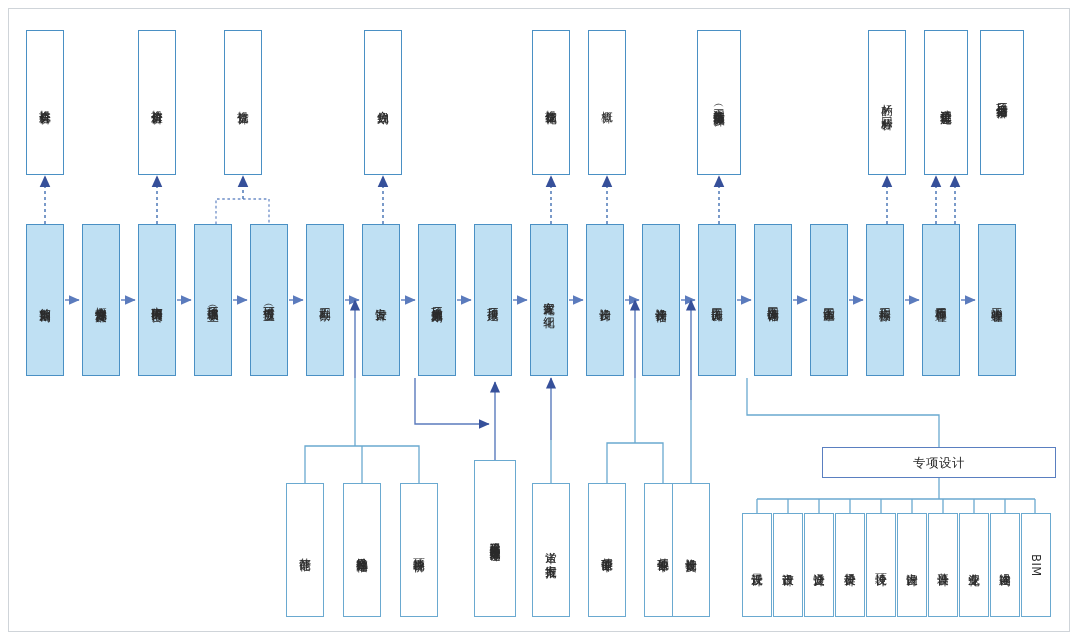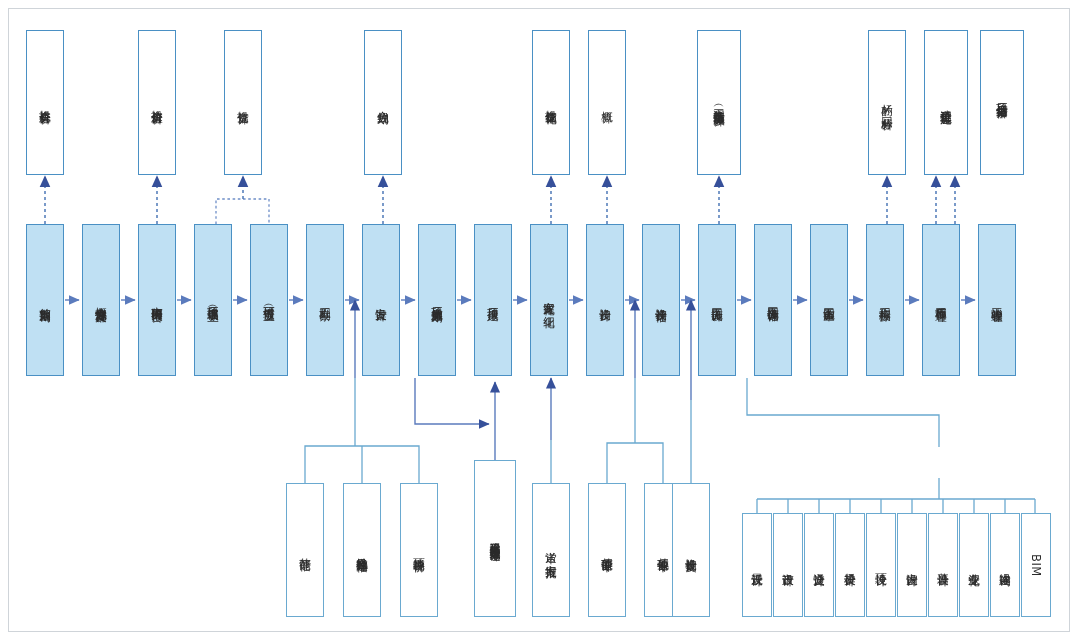--- a/index.html
+++ b/index.html
@@ -275,20 +275,23 @@
   <div class="node n-bot" style="left:588px;top:483px;width:38px;height:134px;">
     <span class="vert" style="white-space:pre-wrap;max-height:128px;">节能专项评审</span>
   </div>
   <div class="node n-bot" style="left:644px;top:483px;width:38px;height:134px;">
     <span class="vert" style="white-space:pre-wrap;max-height:128px;">其他专项评审</span>
   </div>
   <div class="node n-bot" style="left:672px;top:483px;width:38px;height:134px;">
     <span class="vert" style="white-space:pre-wrap;max-height:128px;">初步设计批复</span>
   </div>
 
+  <div class="node n-head" style="left:822px;top:447px;width:234px;height:31px;">
+    <span class="horiz">专项设计</span>
+  </div>
 
   <div class="node n-bot" style="left:742px;top:513px;width:30px;height:104px;">
     <span class="vert" style="white-space:pre-wrap;max-height:98px;">景观设计</span>
   </div>
   <div class="node n-bot" style="left:773px;top:513px;width:30px;height:104px;">
     <span class="vert" style="white-space:pre-wrap;max-height:98px;">市政设计</span>
   </div>
   <div class="node n-bot" style="left:804px;top:513px;width:30px;height:104px;">
     <span class="vert" style="white-space:pre-wrap;max-height:98px;">交通设计</span>
   </div>

